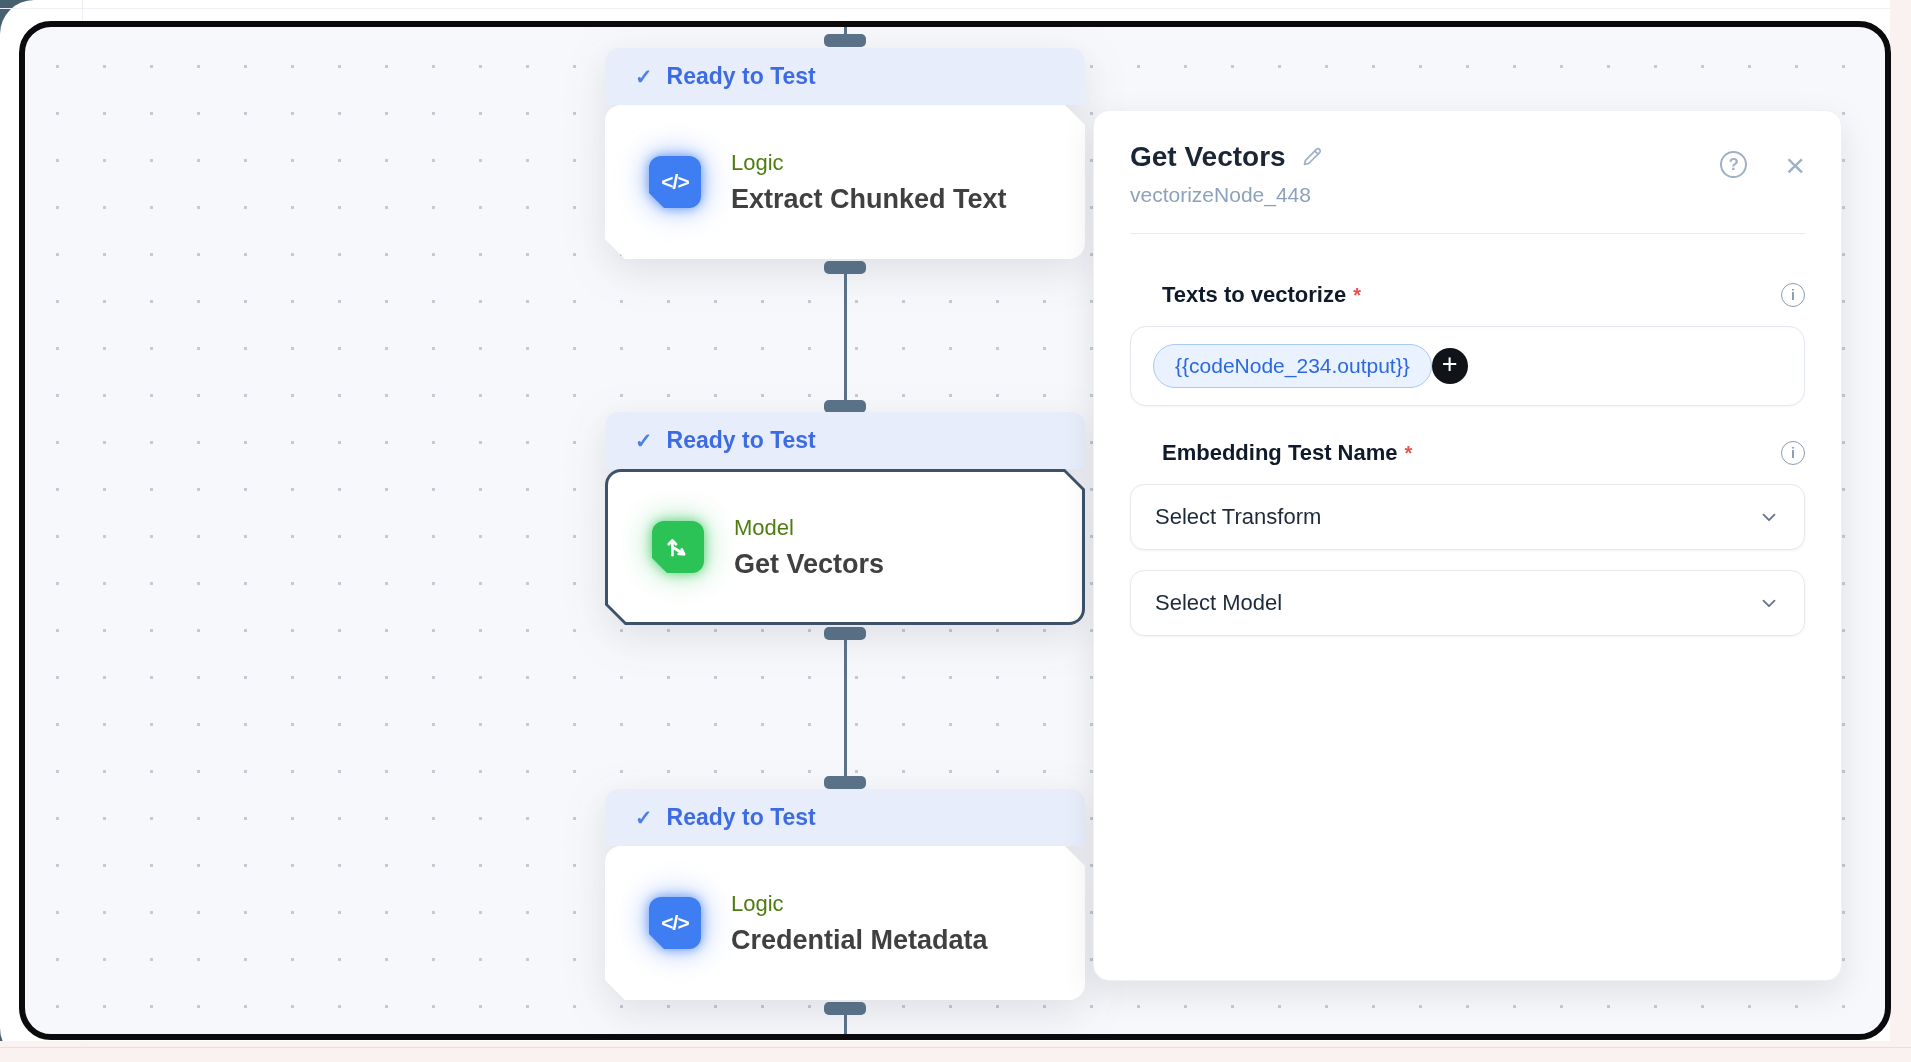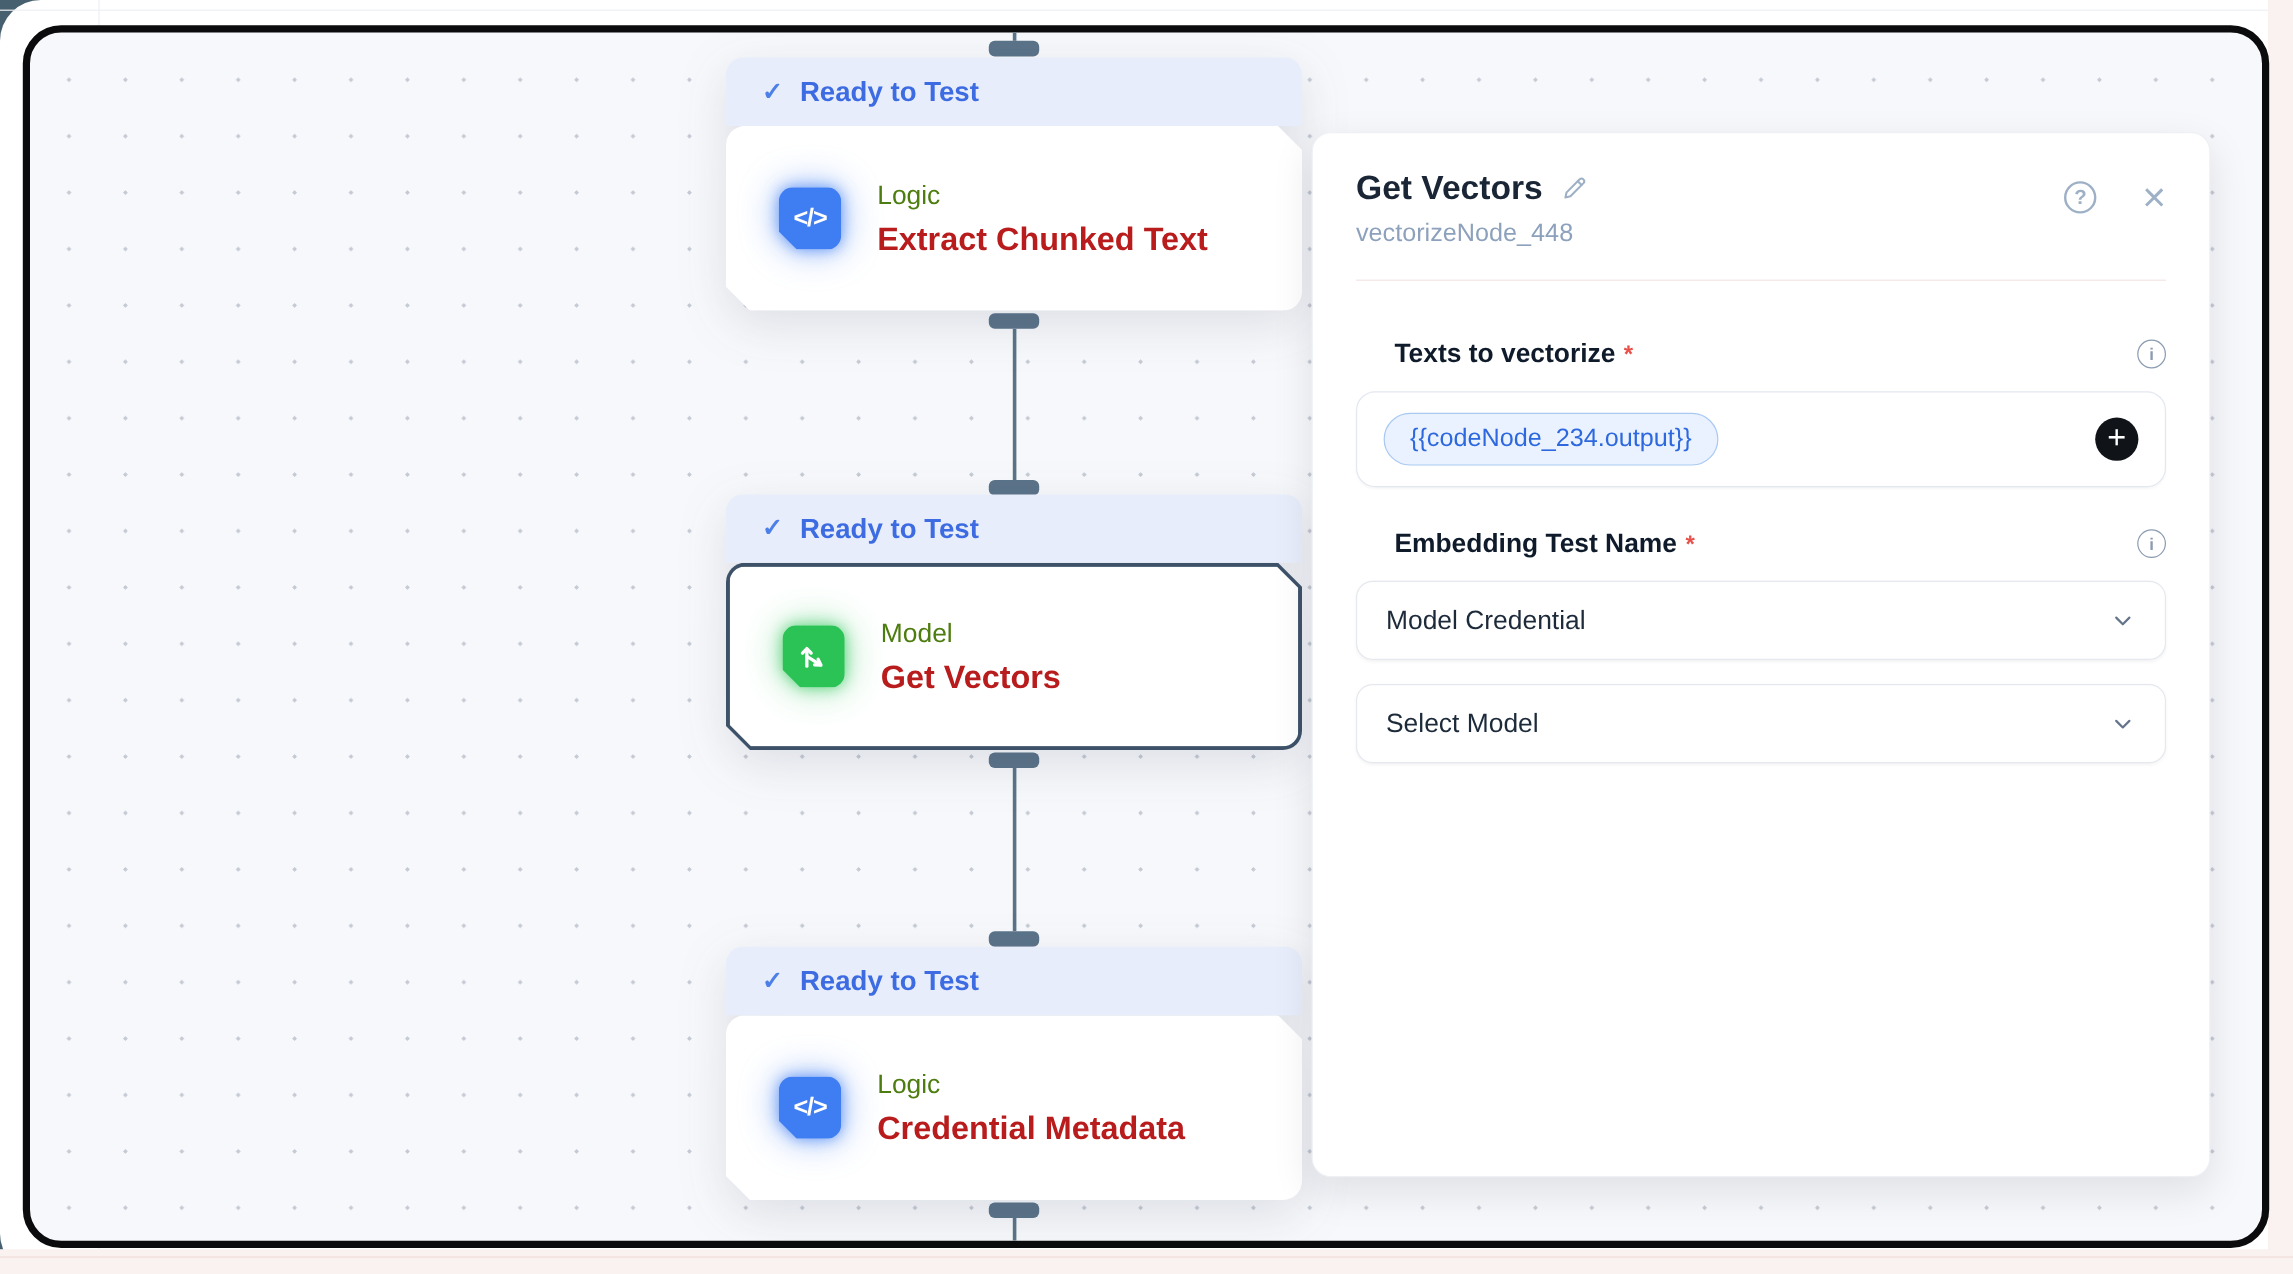--- a/index.html
+++ b/index.html
@@ -45,21 +45,21 @@
   .icon-glow.blue  { filter:drop-shadow(0 0 6px rgba(63,125,242,.75)) drop-shadow(0 0 15px rgba(63,125,242,.45)); }
   .icon-glow.green { filter:drop-shadow(0 0 6px rgba(43,195,86,.70)) drop-shadow(0 0 15px rgba(43,195,86,.42)); }
   .node-icon { width:52px; height:52px; border-radius:12px; display:flex; align-items:center;
           justify-content:center;
           clip-path:polygon(0 0,100% 0,100% 100%,15px 100%,0 calc(100% - 15px)); }
   .node-icon.blue  { background:#3f7df2; }
   .node-icon.green { background:#2bc356; }
   .code-glyph { color:#fff; font-size:21px; font-weight:700; letter-spacing:-1px; }
 
   .node-text .category { color:#4d7c0f; font-size:22px; }
-  .node-text .title { color:#b91c1c; font-size:27px; font-weight:700; margin-top:8px; }
+  .node-text .title { color:#404040; font-size:27px; font-weight:700; margin-top:8px; }
 
   
   .panel { position:absolute; left:1068px; top:83px; width:749px; height:871px; z-index:5;
            background:#ffffff; border-radius:16px; border:1px solid #eef0f4;
            box-shadow:0 12px 34px rgba(15,23,42,.10); padding:30px 36px; }
   .panel-header { display:flex; justify-content:space-between; align-items:flex-start; }
   .panel-title-row { display:flex; align-items:center; gap:14px; }
   .panel-title { font-size:28px; font-weight:700; color:#1a2535; }
   .edit-icon { color:#9db0c6; display:inline-flex; }
   .panel-subtitle { margin-top:10px; font-size:21px; color:#8da1bc; }
@@ -73,21 +73,21 @@
   .field-label-row { display:flex; justify-content:space-between; align-items:center; }
   .field-label { font-size:22px; font-weight:600; color:#0f1b2a;margin-left:32px; }
   .required { color:#e8504a; margin-left:7px; font-size:20px; font-weight:600; }
   .info-icon { width:24px; height:24px; border:1.7px solid #8b9bb0; border-radius:50%;
                color:#8b9bb0; font-size:14px; font-weight:600; font-style:normal;
                display:flex; align-items:center; justify-content:center; cursor:pointer; }
 
   .row-texts { margin-top:48px; }
   .chips-input { margin-top:18px; height:80px; border:1.5px solid #e3e8f0; border-radius:16px;
                  box-shadow:0 1px 2px rgba(16,24,40,.04); display:flex; align-items:center;
-                 justify-content:space-between; padding:0 22px; background:#fff; }
+                 padding:0 22px; background:#fff; }
   .chip { display:inline-flex; align-items:center; padding:9px 21px; border-radius:999px;
           background:#e9f2fe; border:1.5px solid #a9c9f3; color:#2d68de; font-size:21px; cursor:pointer; }
   .add-btn { width:36px; height:36px; border-radius:50%; background:#101419; color:#fff;
              font-size:27px; font-weight:500; display:flex; align-items:center;
              justify-content:center; padding-bottom:3px; cursor:pointer; border:none; }
 
   .row-embedding { margin-top:34px; }
   .select-box { margin-top:18px; height:66px; border:1px solid #e5e8ee; border-radius:14px;
                 box-shadow:0 1px 3px rgba(16,24,40,.05); display:flex; align-items:center;
                 justify-content:space-between; padding:0 24px; background:#fff;
@@ -222,21 +222,21 @@
 
       <div class="row-embedding">
         <div class="field-label-row">
           <span class="field-label">
             <span>Embedding Test Name</span><span class="required">*</span>
           </span>
           <span class="info-icon">i</span>
         </div>
 
         <div class="select-box">
-          <span>Model Credential</span>
+          <span>Select Transform</span>
           <span class="chevron-icon">
             <svg width="22" height="22" viewBox="0 0 24 24" fill="none" stroke="currentColor" stroke-width="2" stroke-linecap="round" stroke-linejoin="round">
                 <path d="M6 9.5l6 6 6-6"></path>
               </svg>
           </span>
         </div>
 
         <div class="select-box">
           <span>Select Model</span>
           <span class="chevron-icon">

